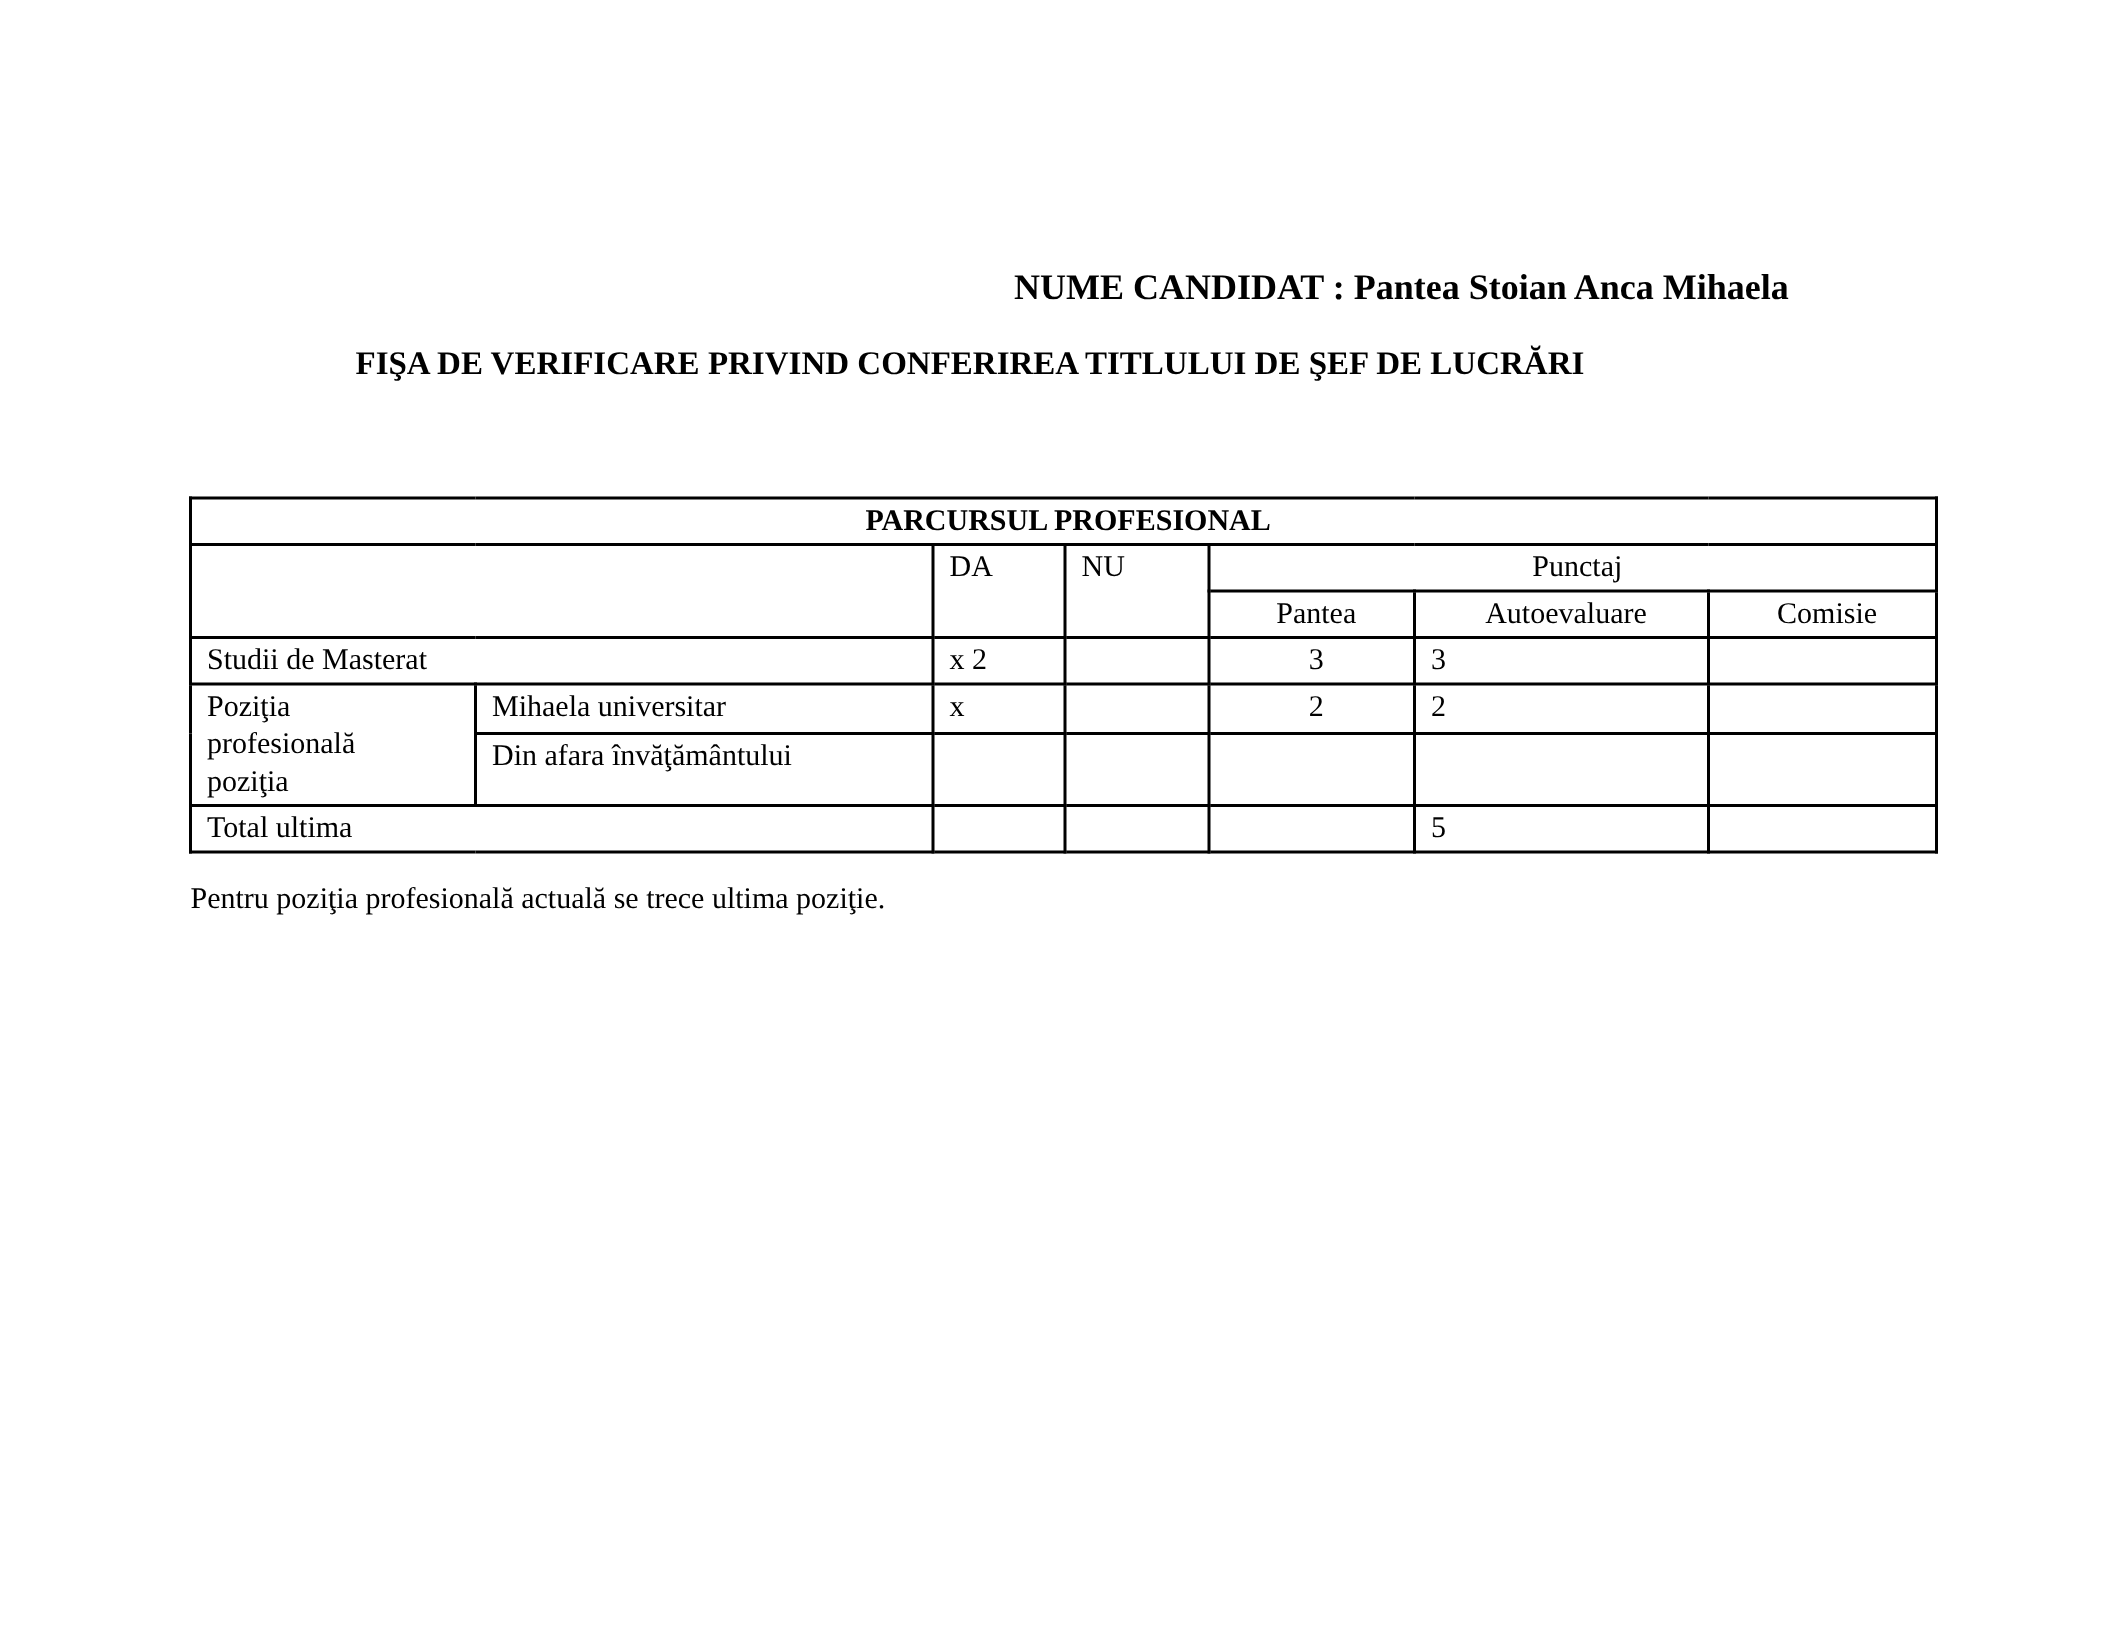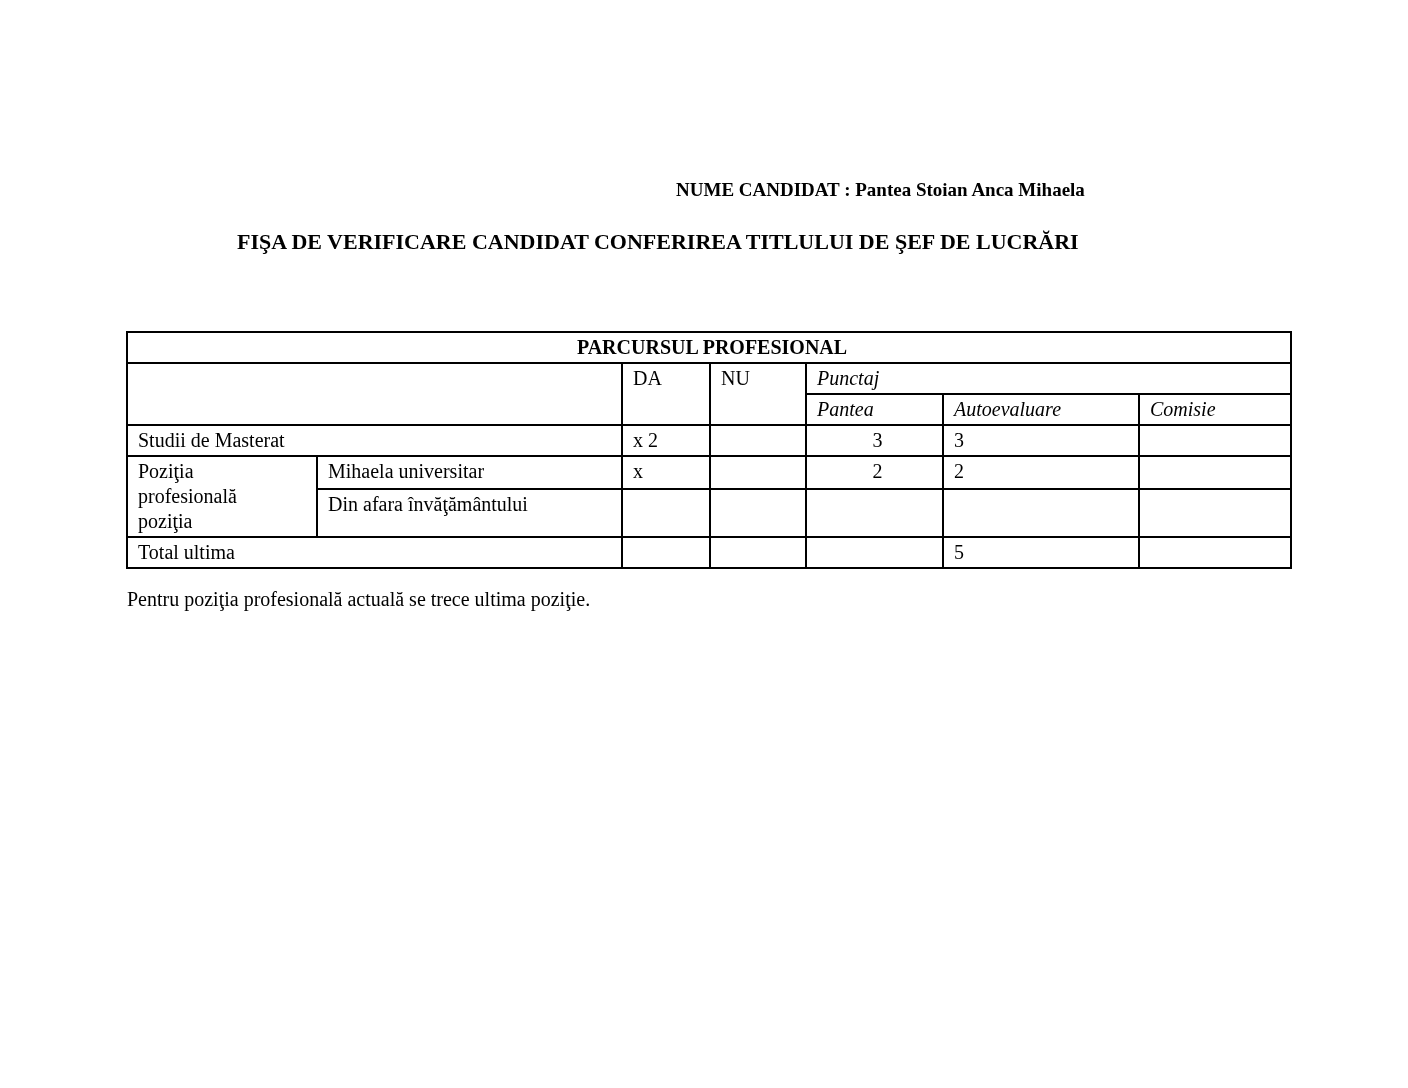--- a/index.html
+++ b/index.html
@@ -13,21 +13,21 @@
     position: relative;
     width: 1408px;
     height: 1088px;
     background: #ffffff;
     overflow: hidden;
   }
   .candidate-line {
     position: absolute;
     left: 676px;
     top: 179px;
-    font-size: 19px;
+    font-size: 24px;
     font-weight: bold;
     white-space: nowrap;
   }
   .form-title {
     position: absolute;
     left: 237px;
     top: 229px;
     font-size: 22px;
     font-weight: bold;
     white-space: nowrap;
@@ -48,42 +48,42 @@
     padding: 2px 4px 2px 10px;
     overflow: hidden;
   }
   td.t-title {
     text-align: center;
     font-weight: bold;
     border-bottom-width: 3px;
     padding: 1px 4px;
     border-radius: 12px;
   }
-  td.h-center { padding: 1px 4px; font-style: italic; }
+  td.h-center { text-align: center; padding: 1px 4px; }
   td.val-center { text-align: center; padding-left: 4px; }
   td.val-left { padding-left: 9px; }
   td.da-val { padding-left: 12px; }
   td.sub-label { padding-left: 12px; }
   .wrap-narrow { display: inline-block; width: 120px; }
   .footnote {
     position: absolute;
     left: 127px;
     top: 588px;
     font-size: 20px;
     white-space: nowrap;
   }
 </style>
 </head>
 <body>
 
 <div class="page">
 
   <div class="candidate-line">NUME CANDIDAT : Pantea Stoian Anca Mihaela</div>
 
-  <div class="form-title">FIŞA DE VERIFICARE CANDIDAT CONFERIREA TITLULUI DE ŞEF DE LUCRĂRI</div>
+  <div class="form-title">FIŞA DE VERIFICARE PRIVIND CONFERIREA TITLULUI DE ŞEF DE LUCRĂRI</div>
 
   <table class="prof-table">
     <colgroup>
       <col style="width:190px">
       <col style="width:305px">
       <col style="width:88px">
       <col style="width:96px">
       <col style="width:137px">
       <col style="width:196px">
       <col style="width:152px">

